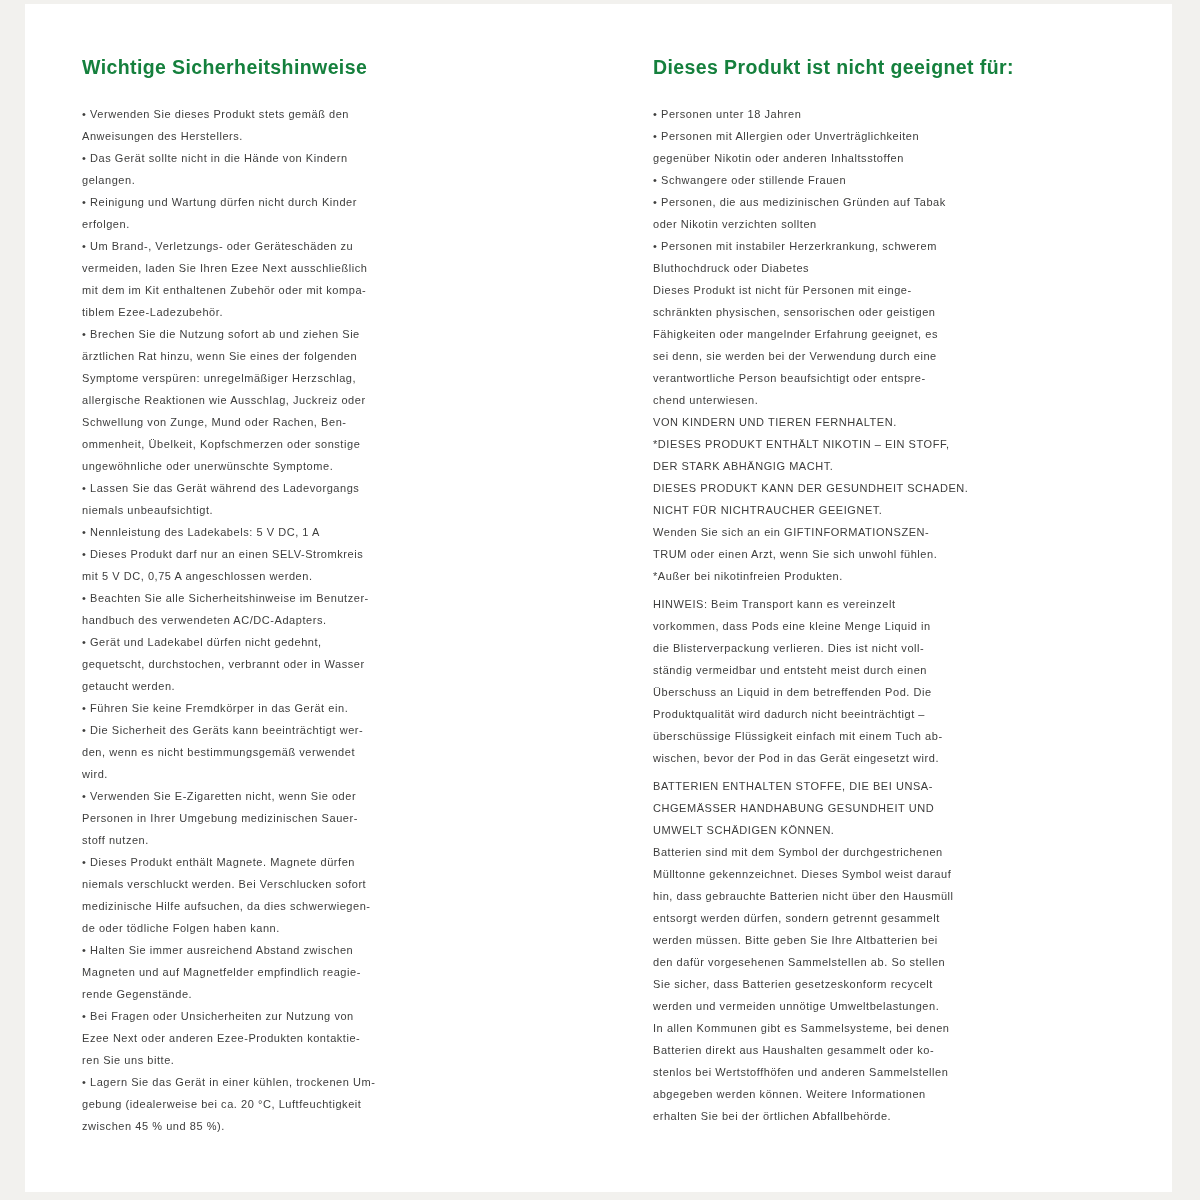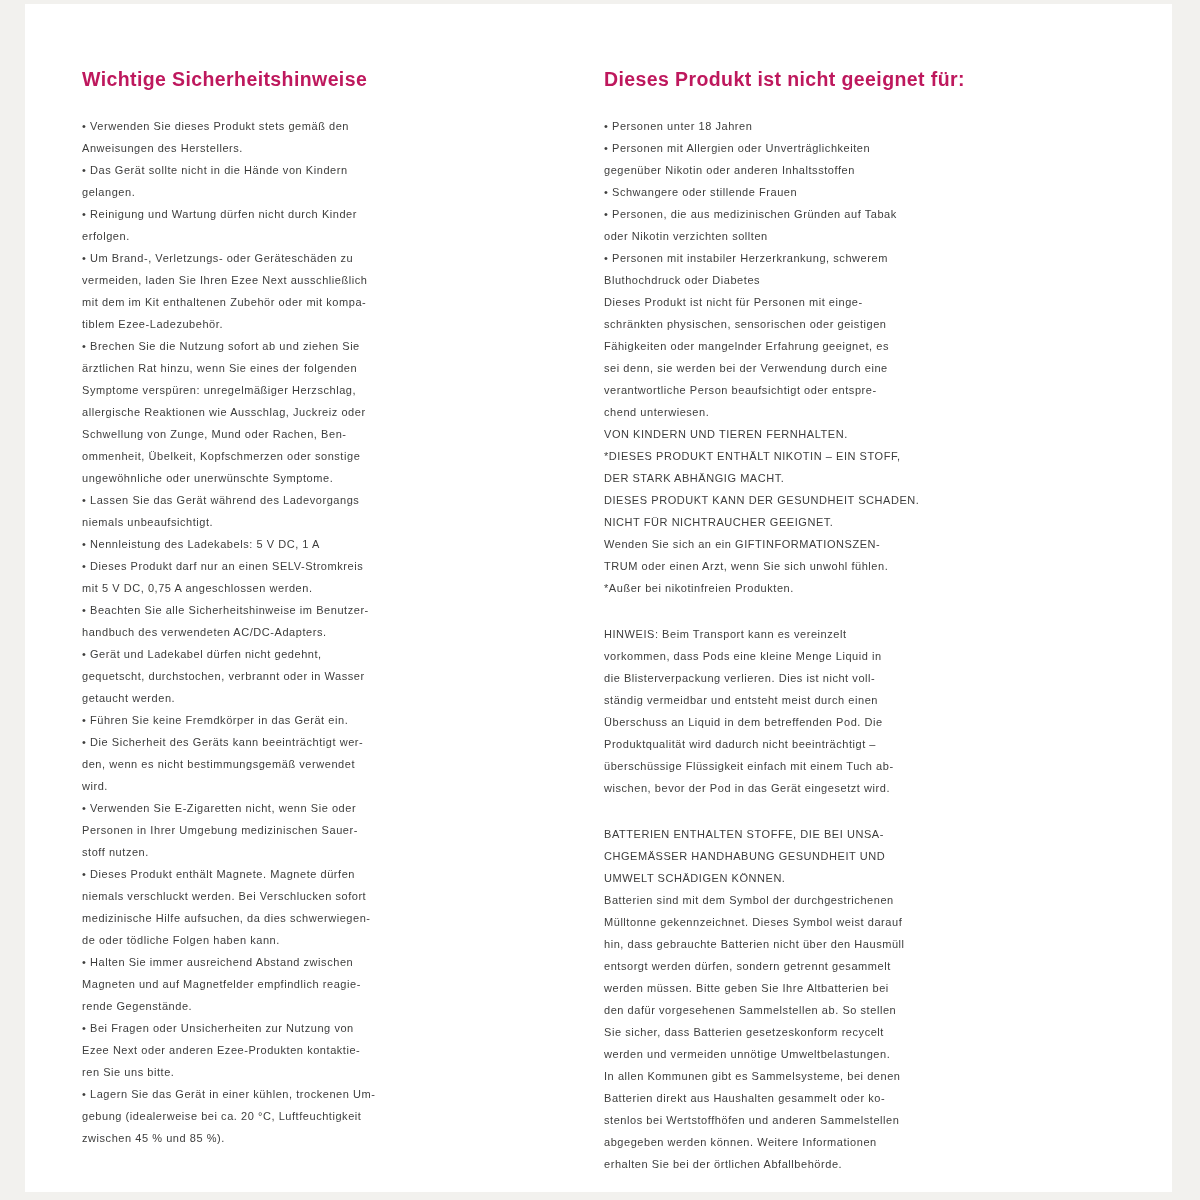--- a/index.html
+++ b/index.html
@@ -21,37 +21,37 @@
     right: 28px;
     bottom: 8px;
     background: #ffffff;
   }
   .col {
     position: absolute;
     top: 51px;
     color: #3d3d3c;
   }
   .col-left  { left: 57px;  width: 525px; }
-  .col-right { left: 579px; width: 530px; }
+  .col-right { left: 628px; width: 530px; }
   .col-title {
-    margin: 12px 0 24px 0;
+    margin: 0 0 24px 0;
     font-size: 19.5px;
     line-height: 24px;
     font-weight: 700;
     letter-spacing: 0.4px;
-    color: #be185d;
+    color: #15803d;
   }
   .body {
     font-size: 11px;
     line-height: 22px;
     letter-spacing: 0.55px;
     white-space: pre;
     color: #3d3d3c;
   }
-  .spaced { margin-top: 24px; }
+  .spaced { margin-top: 6px; }
 </style>
 </head>
 <body>
 
 <div class="canvas">
   <div class="sheet">
 
     <div class="col col-left">
       <h1 class="col-title">Wichtige Sicherheitshinweise</h1>
       <div class="body">• Verwenden Sie dieses Produkt stets gemäß den

